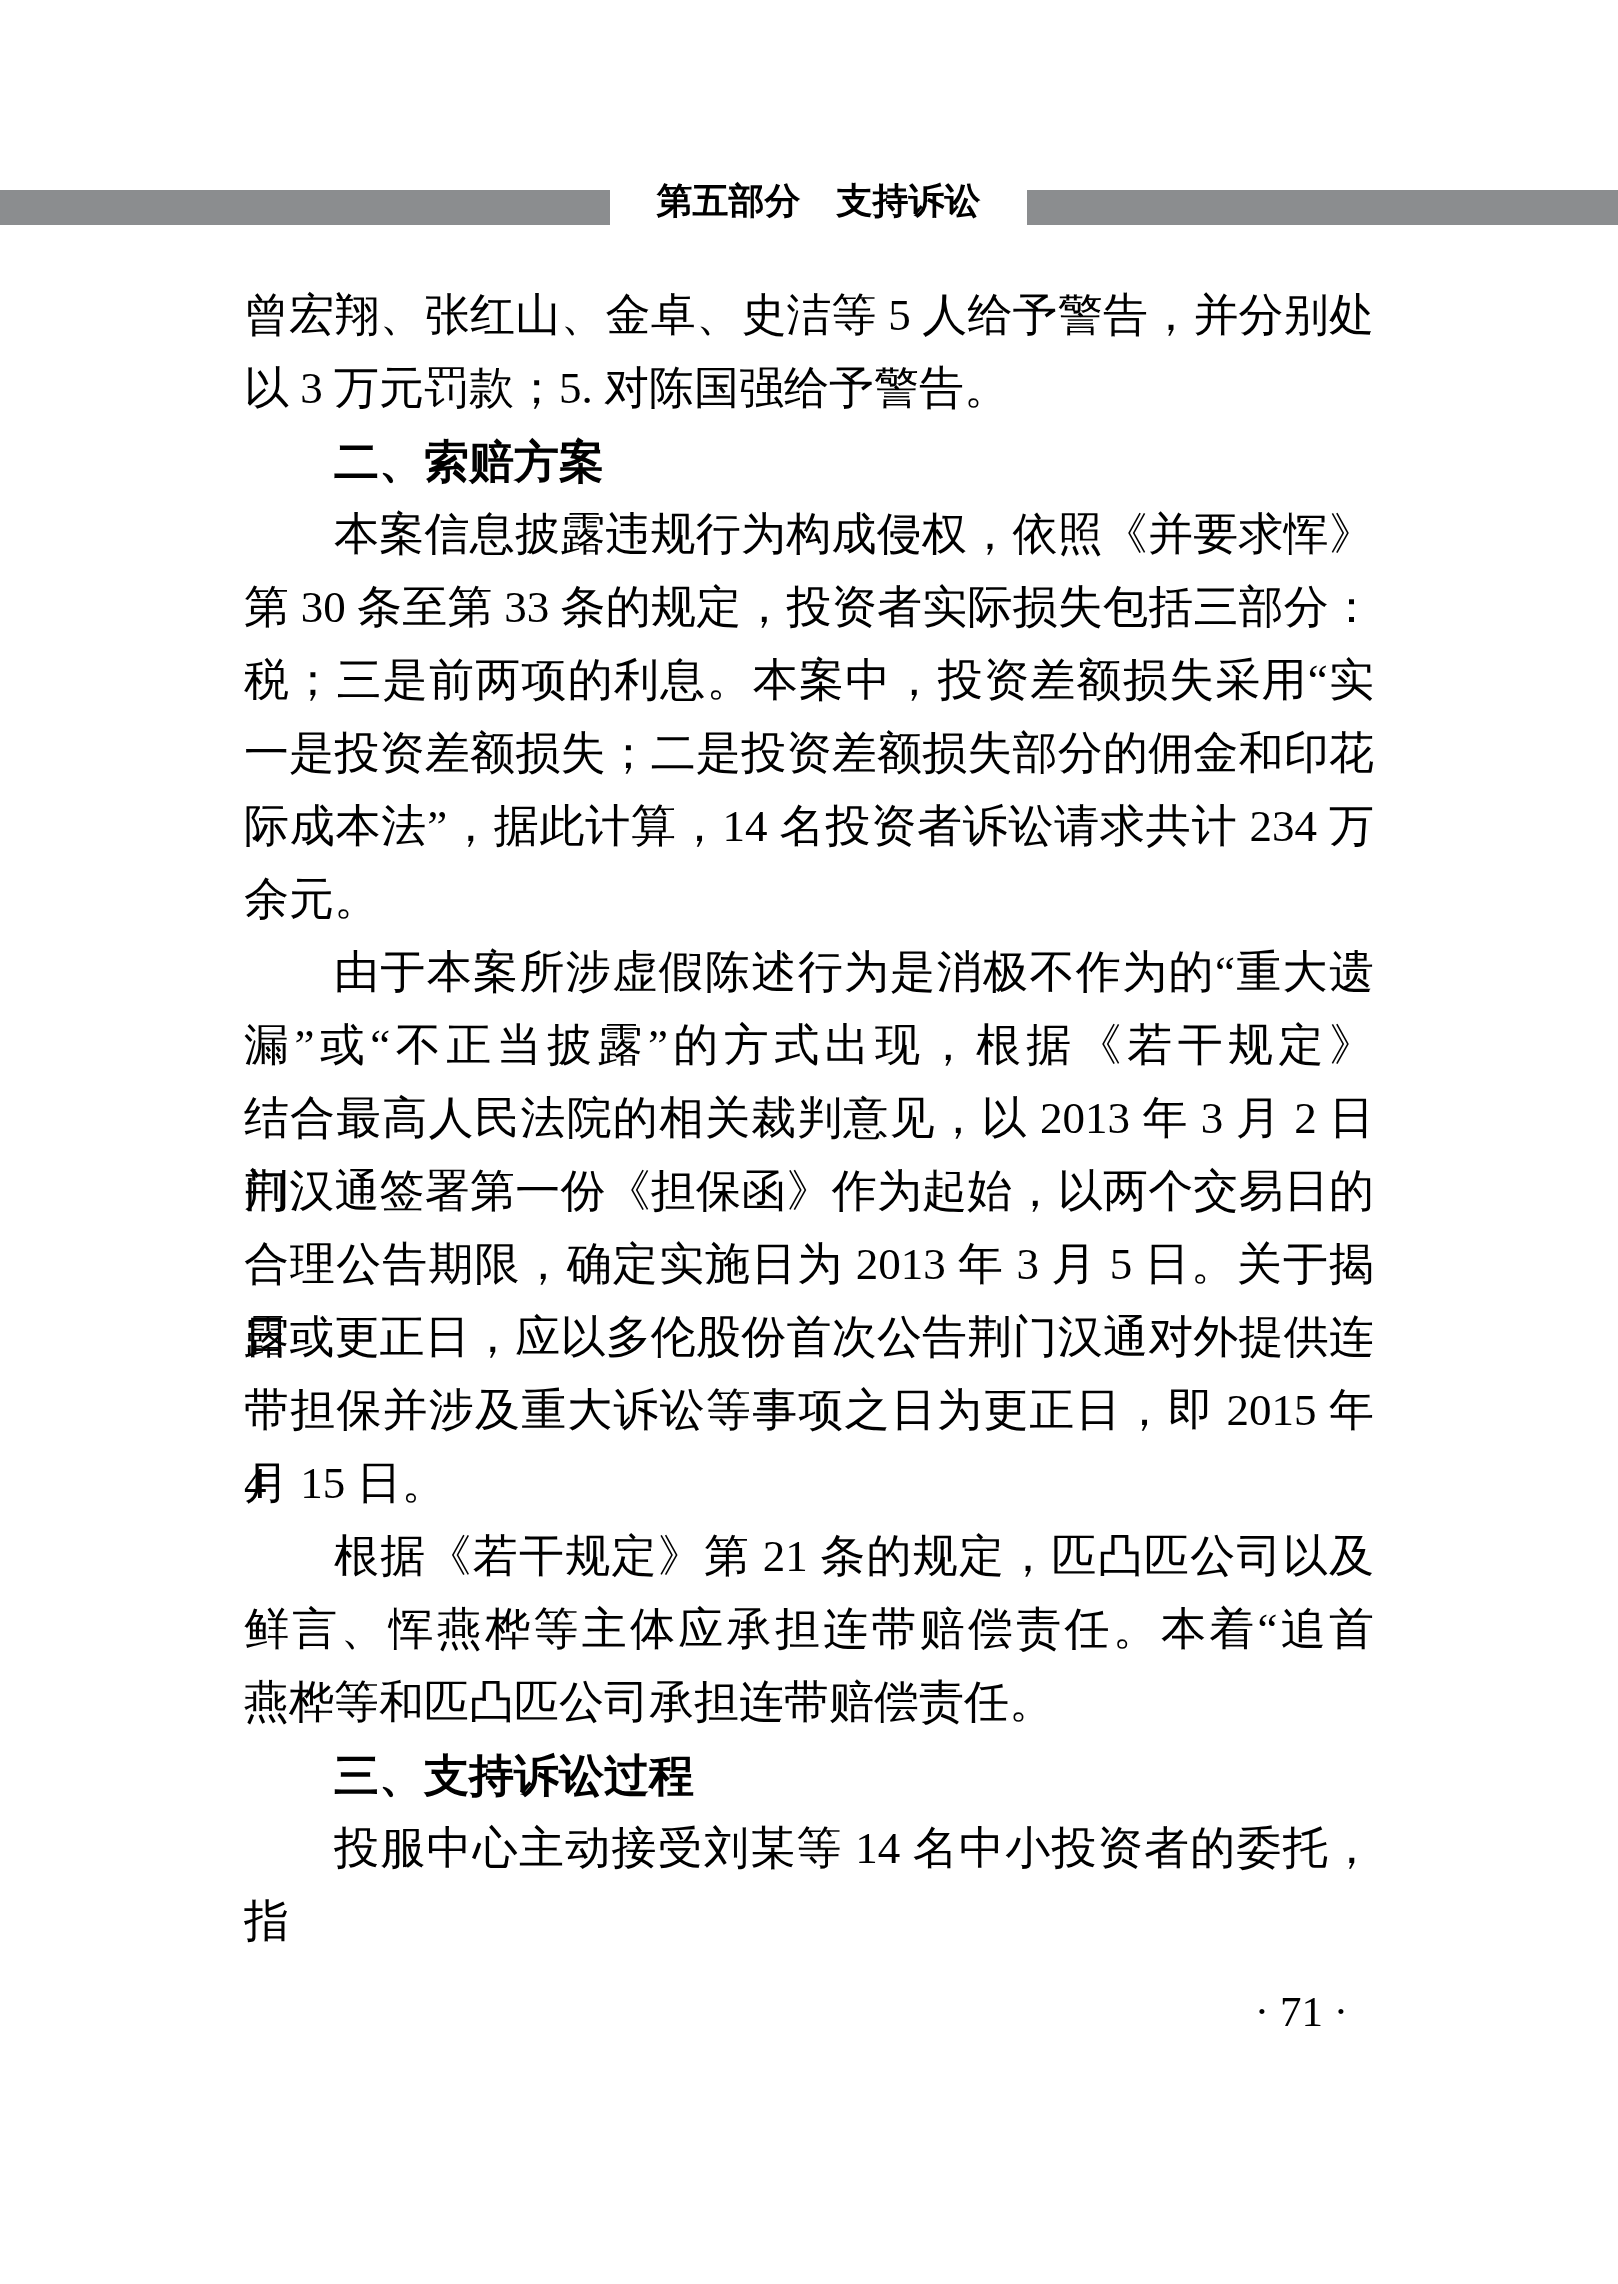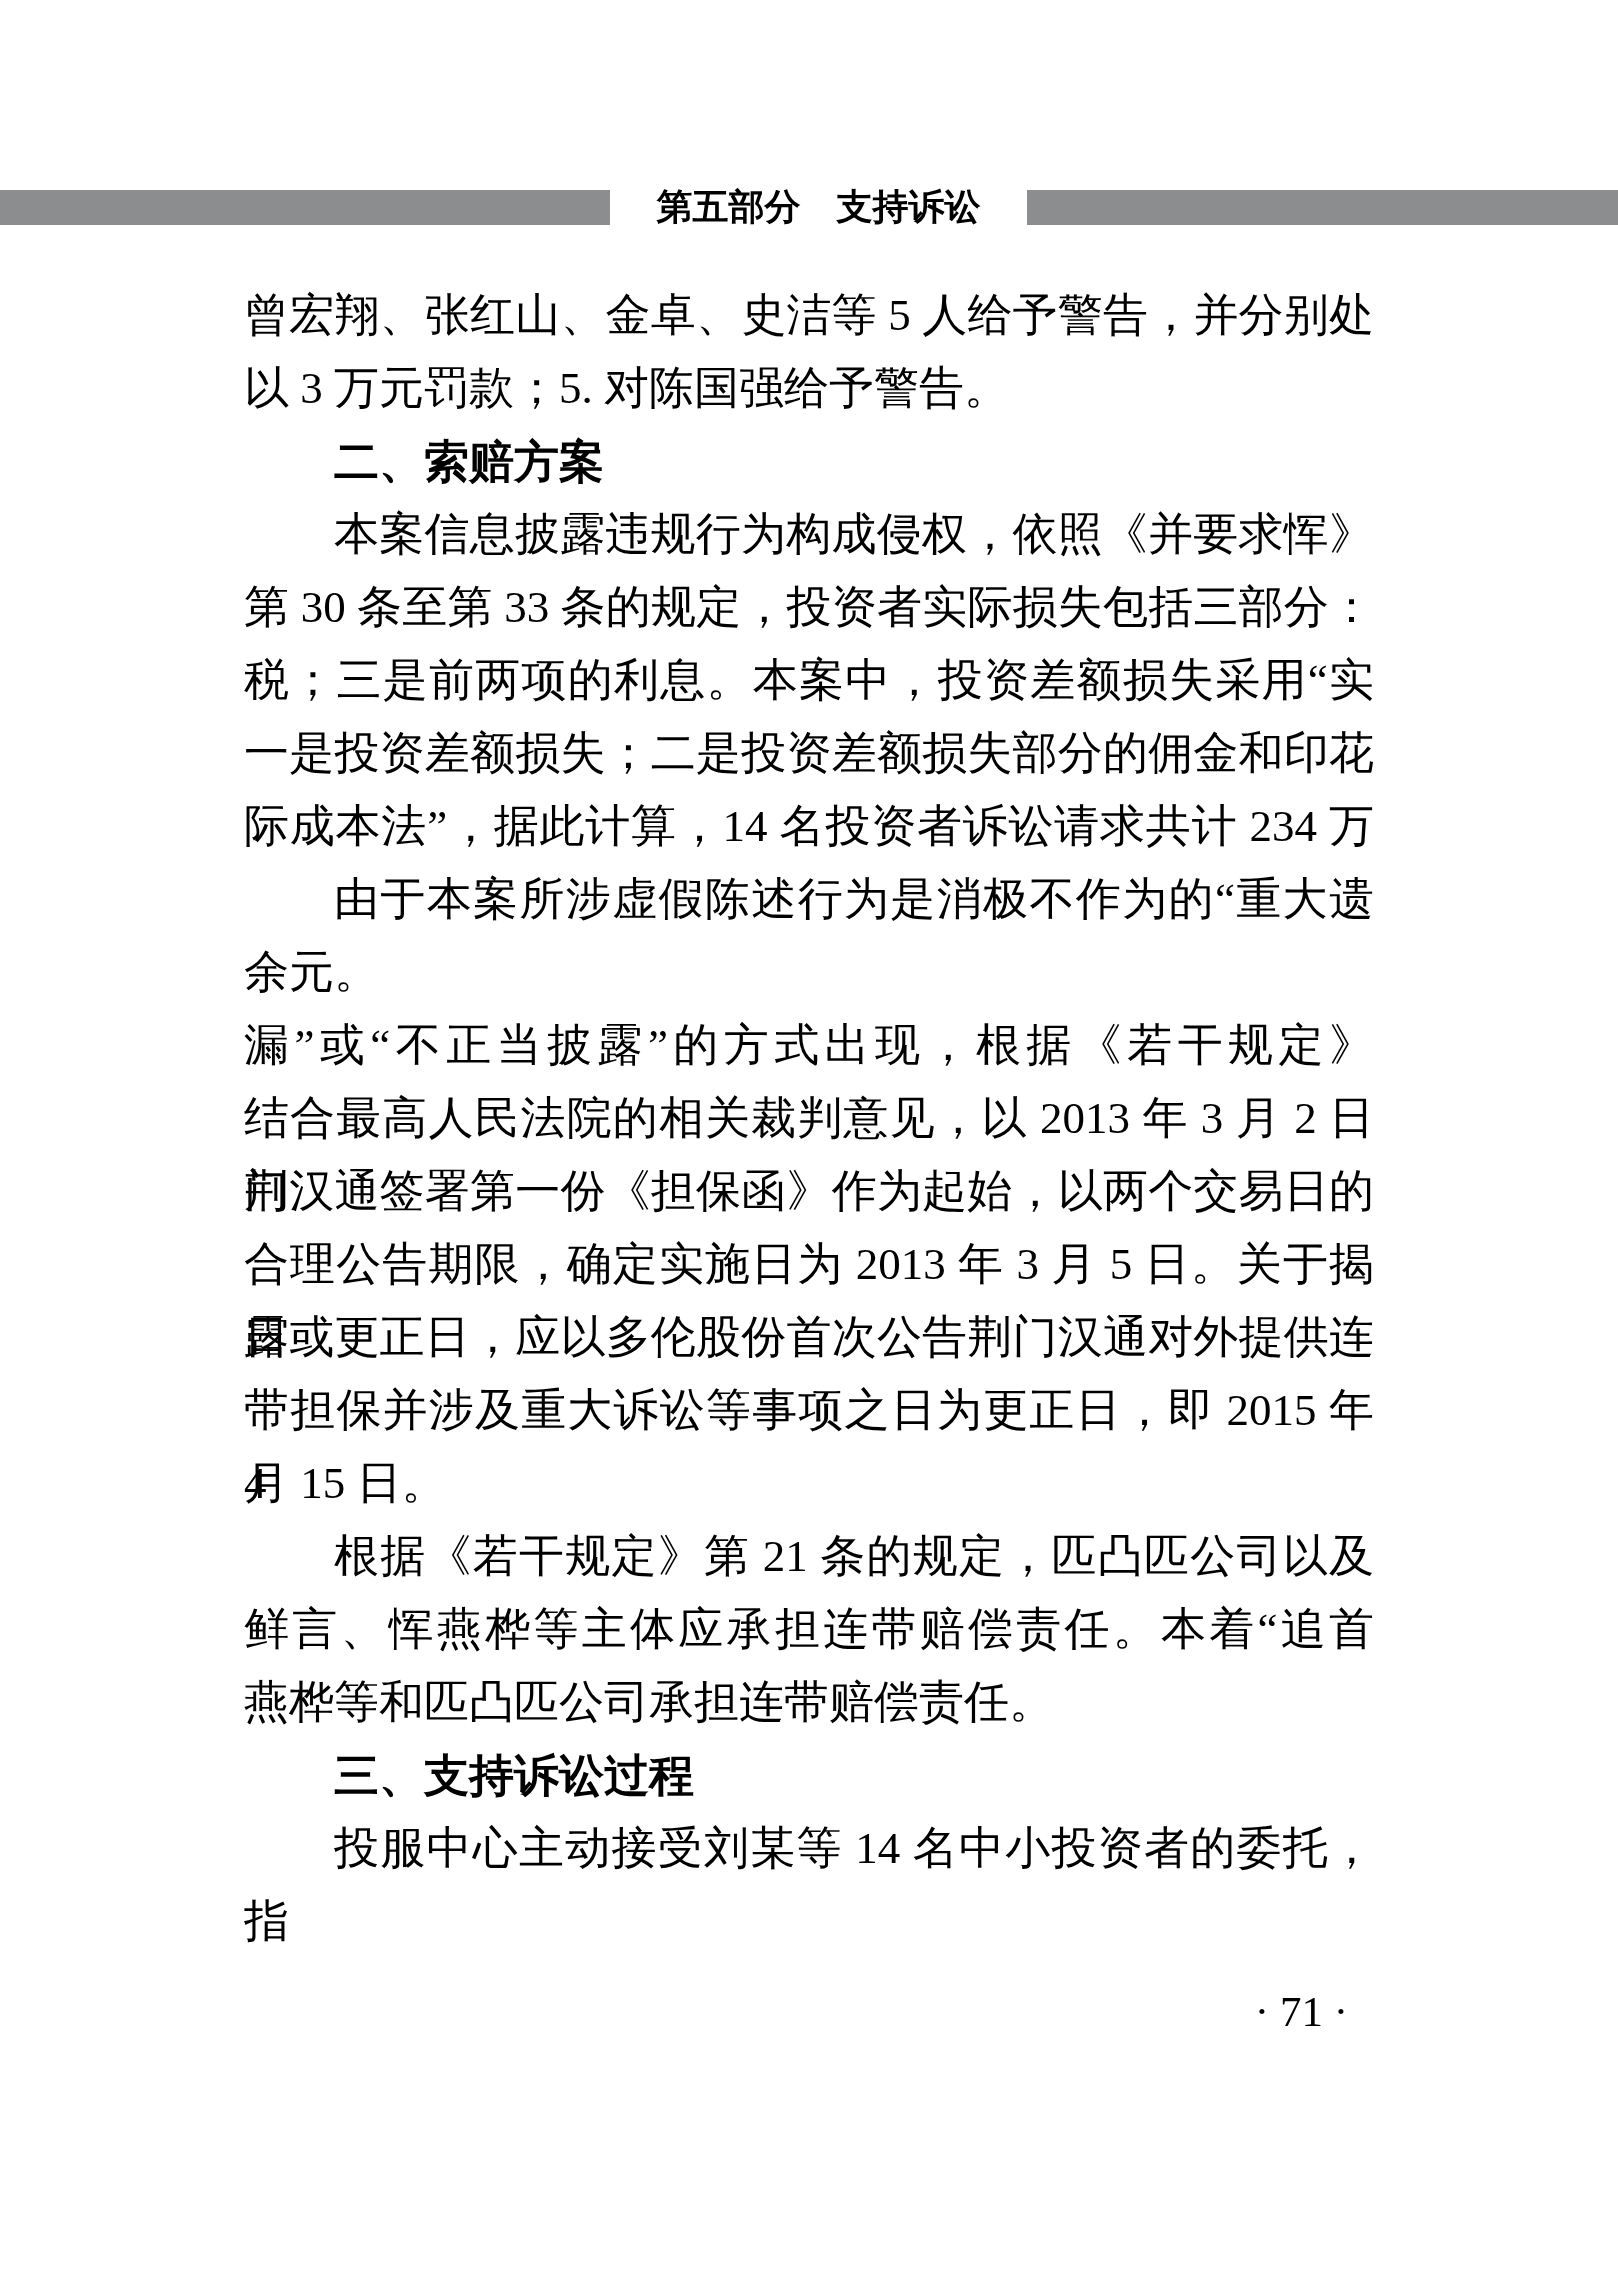--- a/index.html
+++ b/index.html
@@ -13,21 +13,21 @@
   }
   .bar {
     position: absolute;
     top: 190px; height: 35px;
     background: #8b8d8f;
   }
   #bar-left  { left: 0; width: 610px; }
   #bar-right { left: 1027px; width: 591px; }
   #header-title {
     position: absolute;
-    left: 610px; top: 182px; width: 417px;
+    left: 610px; top: 176px; width: 417px;
     text-align: center;
     font-family: "Liberation Sans", "DejaVu Sans", sans-serif;
     font-weight: 700;
     font-size: 36px;
     line-height: 50px;
     white-space: nowrap;
   }
   #text-block {
     position: absolute;
     left: 244px; top: 279px; width: 1130px;
@@ -69,22 +69,22 @@
 
 <div id="text-block">
     <div class="line">曾宏翔、张红山、金卓、史洁等 5 人给予警告，并分别处</div>
     <div class="line end">以 3 万元罚款；5. 对陈国强给予警告。</div>
     <div class="line heading indent">二、索赔方案</div>
     <div class="line indent">本案信息披露违规行为构成侵权，依照《并要求恽》</div>
     <div class="line">第 30 条至第 33 条的规定，投资者实际损失包括三部分：</div>
     <div class="line">税；三是前两项的利息。本案中，投资差额损失采用“实</div>
     <div class="line">一是投资差额损失；二是投资差额损失部分的佣金和印花</div>
     <div class="line">际成本法”，据此计算，14 名投资者诉讼请求共计 234 万</div>
+    <div class="line end">余元。</div>
     <div class="line indent">由于本案所涉虚假陈述行为是消极不作为的“重大遗</div>
-    <div class="line end">余元。</div>
     <div class="line">漏”或“不正当披露”的方式出现，根据《若干规定》</div>
     <div class="line">结合最高人民法院的相关裁判意见，以 2013 年 3 月 2 日荆</div>
     <div class="line">门汉通签署第一份《担保函》作为起始，以两个交易日的</div>
     <div class="line">合理公告期限，确定实施日为 2013 年 3 月 5 日。关于揭露</div>
     <div class="line">日或更正日，应以多伦股份首次公告荆门汉通对外提供连</div>
     <div class="line">带担保并涉及重大诉讼等事项之日为更正日，即 2015 年 4</div>
     <div class="line end">月 15 日。</div>
     <div class="line indent">根据《若干规定》第 21 条的规定，匹凸匹公司以及</div>
     <div class="line">鲜言、恽燕桦等主体应承担连带赔偿责任。本着“追首</div>
     <div class="line end">燕桦等和匹凸匹公司承担连带赔偿责任。</div>

